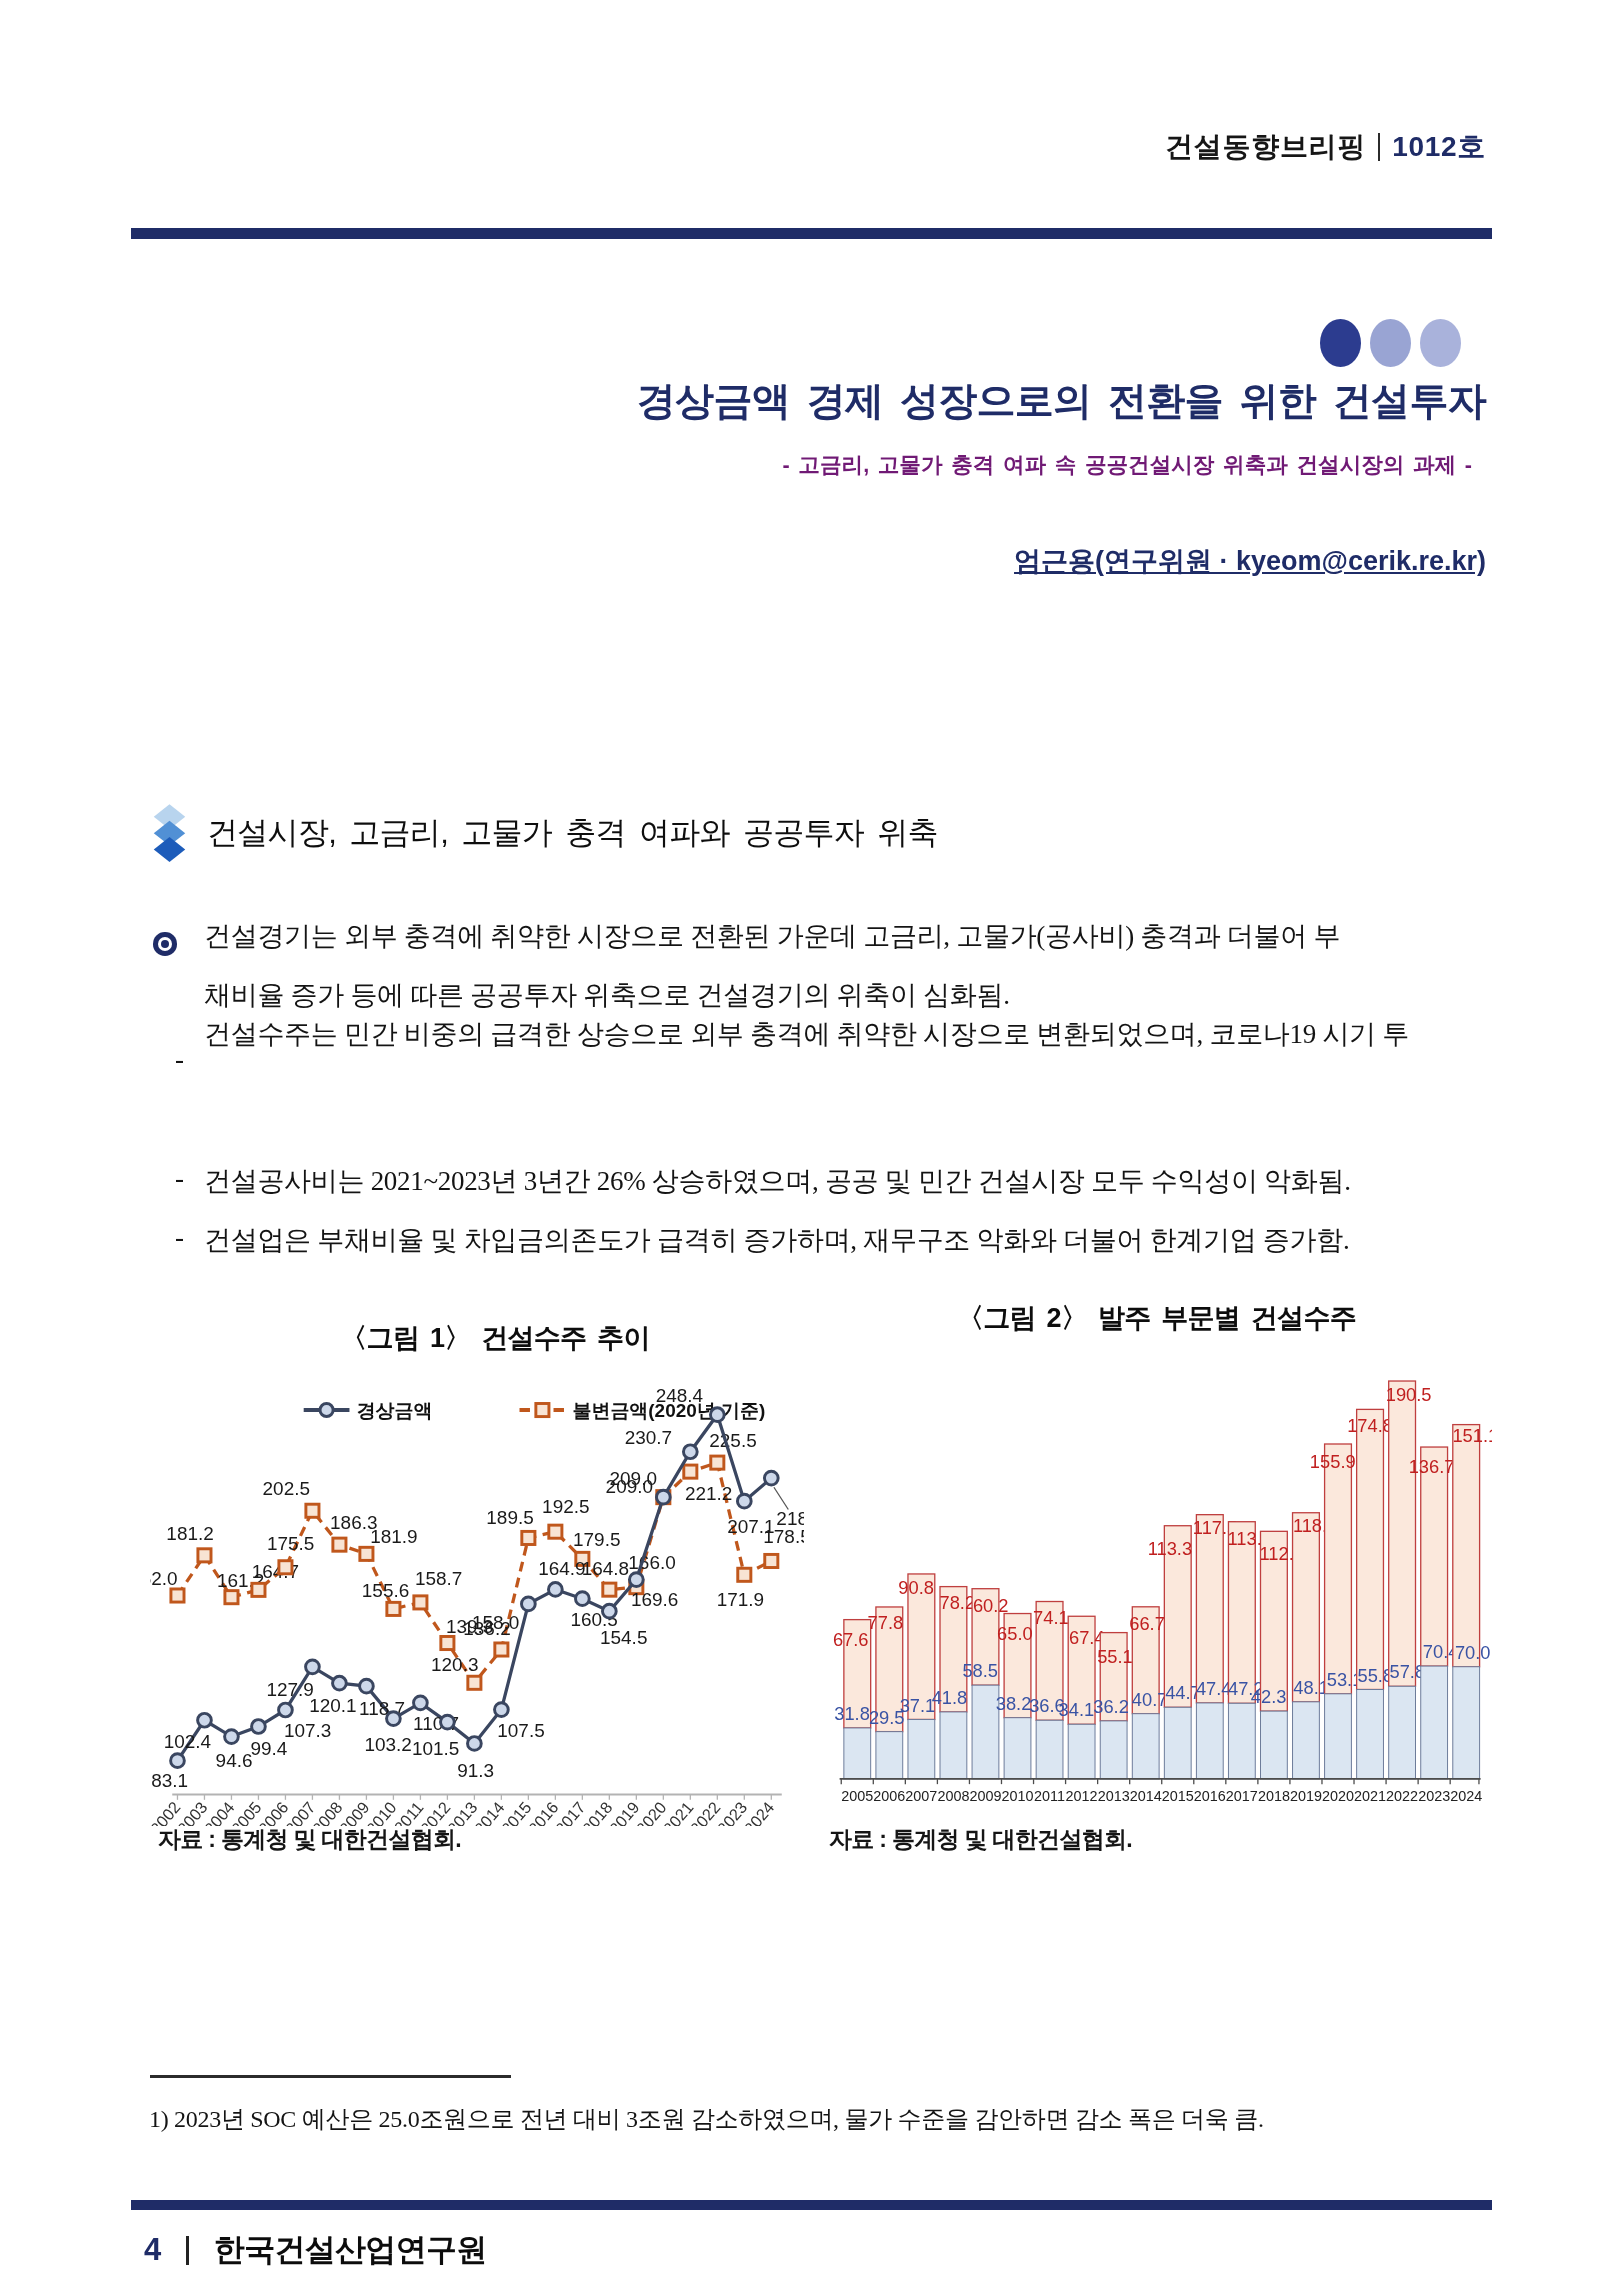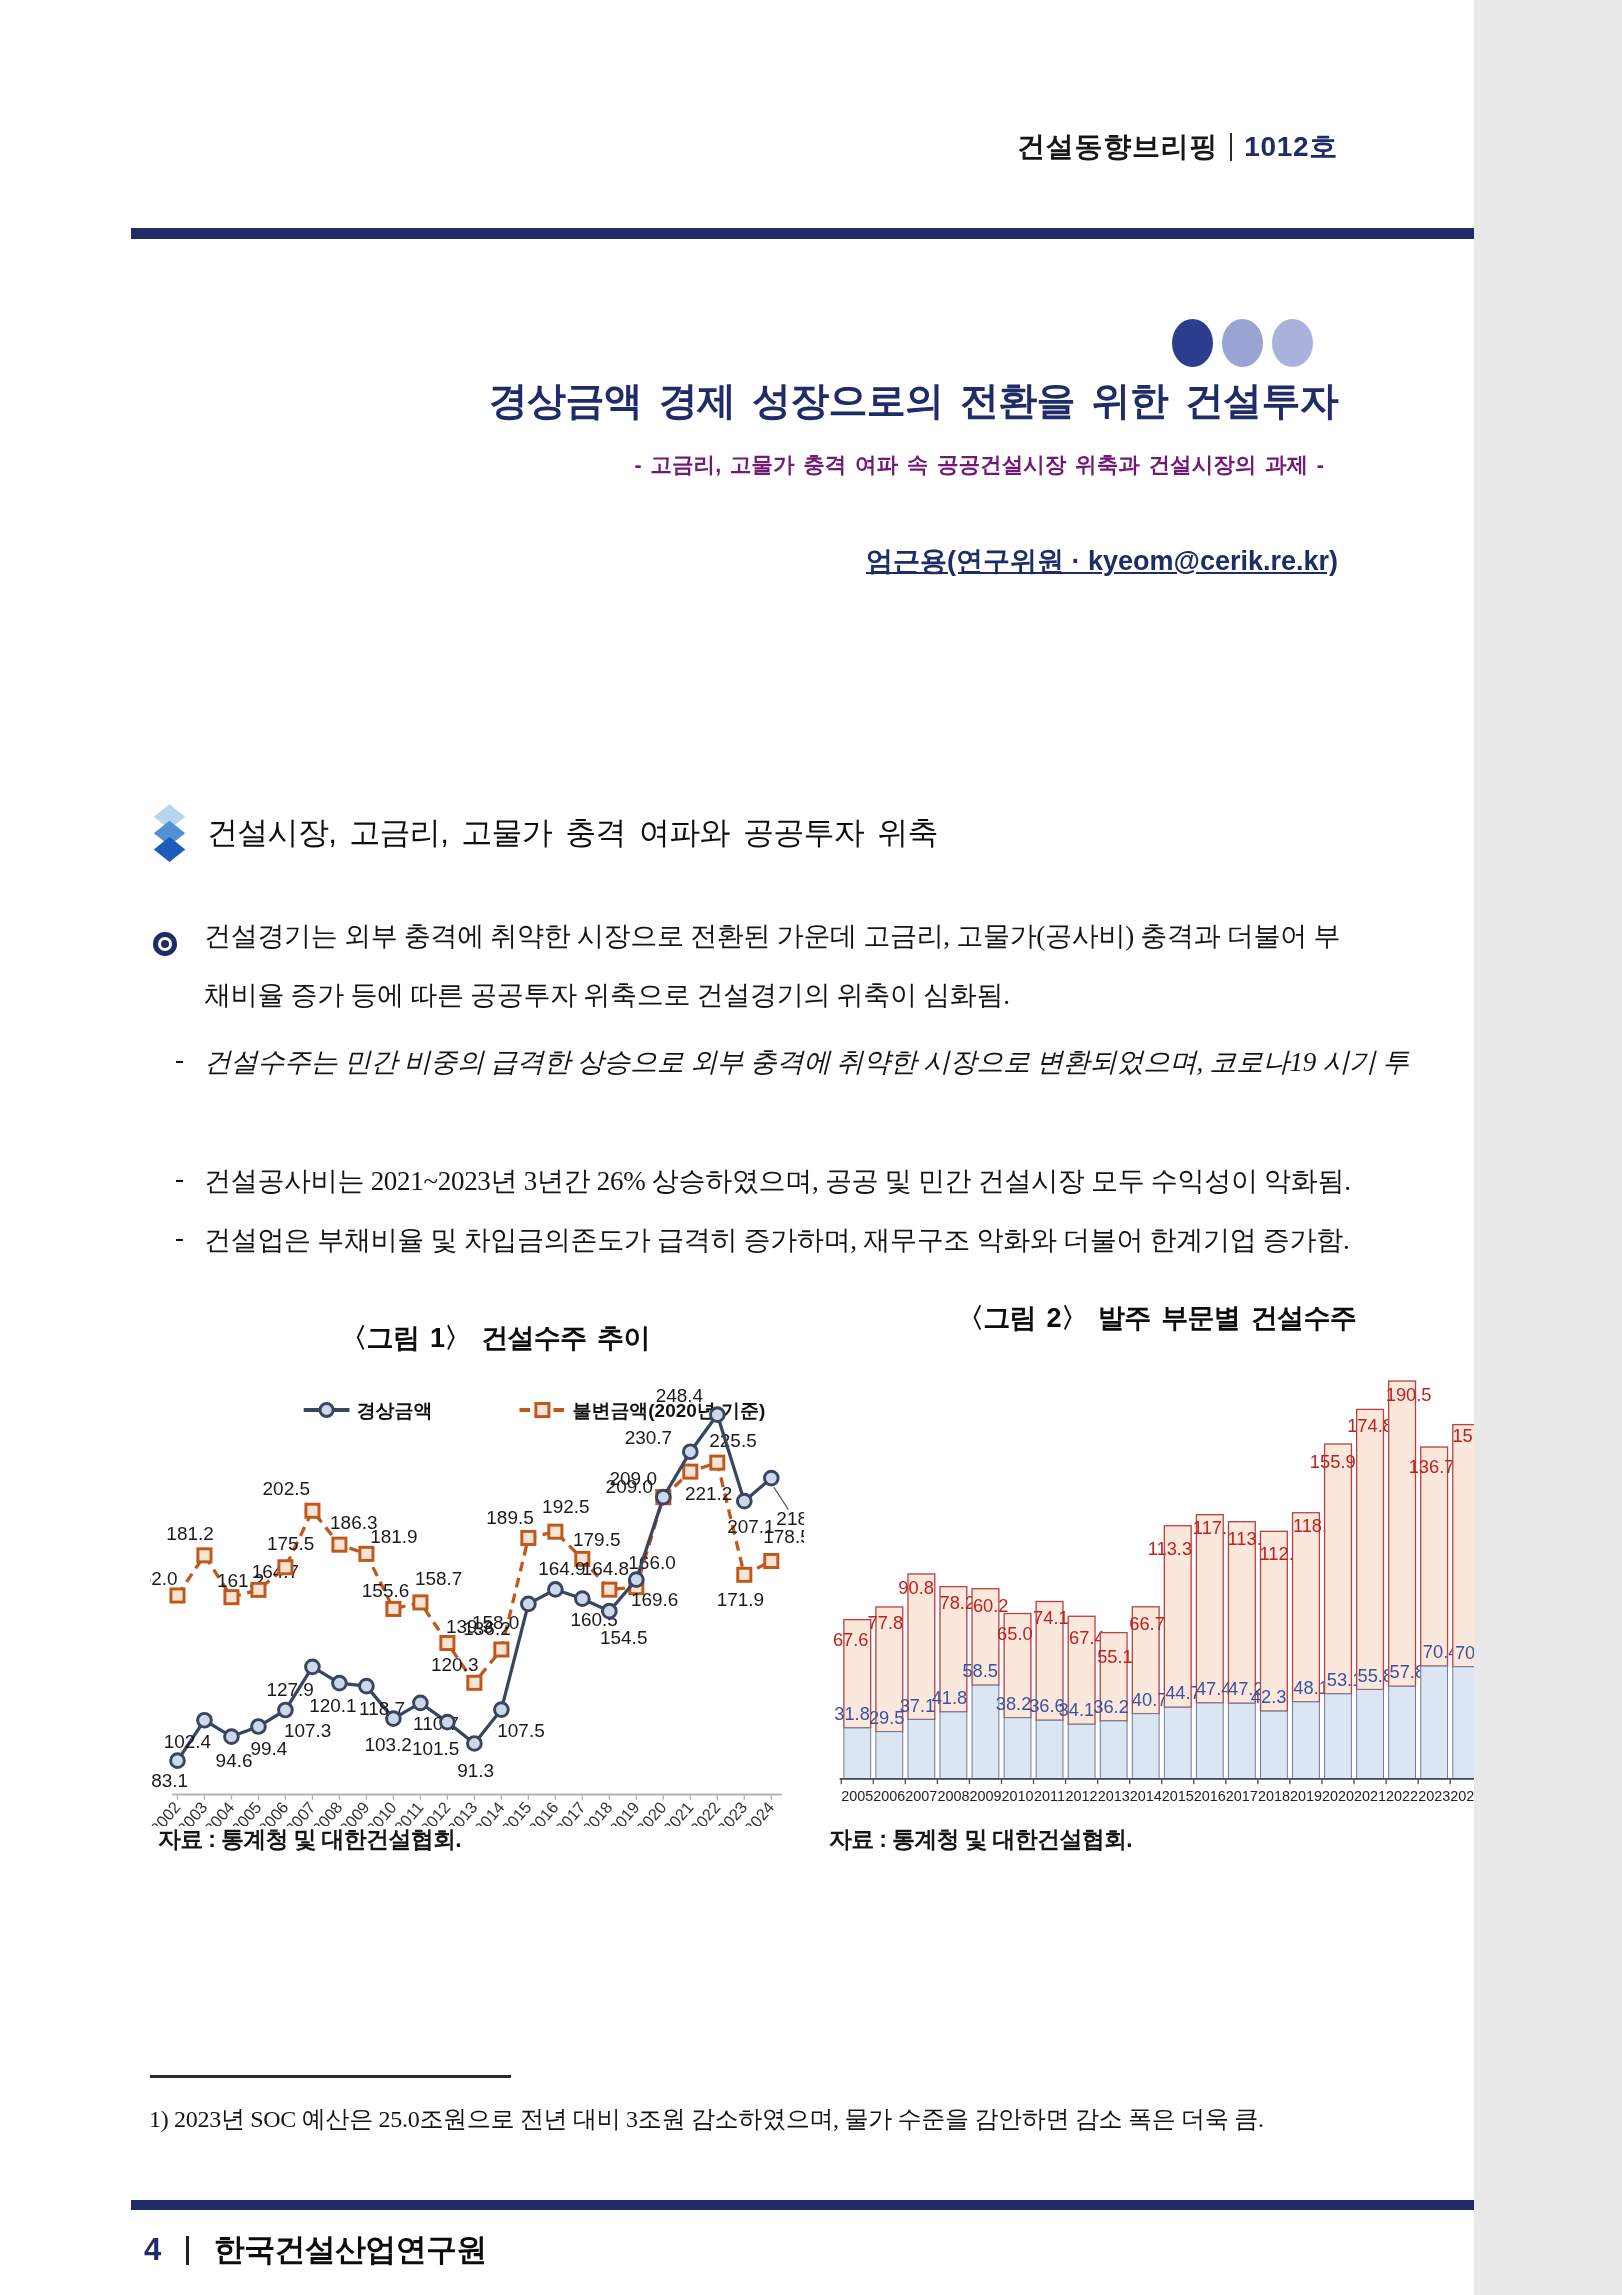--- a/index.html
+++ b/index.html
@@ -1,16 +1,16 @@
 <!DOCTYPE html>
 <html style="font-size:10.5px"><head>
 <meta charset="utf-8">
 <style>
   html,body{margin:0;padding:0;background:#e8e8e8;}
-  .page{position:relative;width:1474px;height:2295px;background:#ffffff;overflow:hidden;
+  .page{position:relative;width:1622px;height:2295px;background:#ffffff;overflow:hidden;
         font-family:"Liberation Sans",sans-serif;color:#111;}
   .abs{position:absolute;}
   
   .hdr{top:128px;right:136px;font-size:28px;font-weight:700;letter-spacing:0.7px;display:flex;align-items:center;gap:11.8px;}
   .hdr .brand{color:#161616;}
   .hdr .sep{width:2.6px;height:27.5px;background:#2b2b2b;}
   .hdr .issue{color:#1F2C67;}
   .rule-top{top:228px;left:131px;width:1361px;height:11px;background:#1F2C67;}
   
   .dots{top:319px;right:161px;display:flex;gap:9.2px;}
@@ -75,21 +75,21 @@
 
   <div class="bullet-marker">
       <span class="w">
         <span class="c"></span>
       </span>
     </div>
   <div class="bline" style="left:204px;top:918px;">건설경기는 외부 충격에 취약한 시장으로 전환된 가운데 고금리, 고물가(공사비) 충격과 더불어 부</div>
   <div class="bline" style="left:204px;top:977px;">채비율 증가 등에 따른 공공투자 위축으로 건설경기의 위축이 심화됨.</div>
 
   <div class="dash-mark" style="top:1044px;">-</div>
-  <div class="bline" style="left:204px;top:1044px;font-style:italic;">건설수주는 민간 비중의 급격한 상승으로 외부 충격에 취약한 시장으로 변환되었으며, 코로나19 시기 투</div>
+  <div class="bline" style="left:204px;top:1016px;">건설수주는 민간 비중의 급격한 상승으로 외부 충격에 취약한 시장으로 변환되었으며, 코로나19 시기 투</div>
 
   <div class="dash-mark" style="top:1163px;">-</div>
   <div class="bline" style="left:204px;top:1163px;">건설공사비는 2021~2023년 3년간 26% 상승하였으며, 공공 및 민간 건설시장 모두 수익성이 악화됨.</div>
 
   <div class="dash-mark" style="top:1222px;">-</div>
   <div class="bline" style="left:204px;top:1222px;">건설업은 부채비율 및 차입금의존도가 급격히 증가하며, 재무구조 악화와 더불어 한계기업 증가함.</div>
 
   <div class="figtitle" style="left:168px;top:1300px;width:654px;margin-top:20px;">〈그림 1〉 건설수주 추이</div>
   <svg id="chart1" class="abs" style="left:150px;top:1342px;" width="654" height="484" viewBox="0 0 1000 740">
       <line x1="34" y1="692" x2="966" y2="692" stroke="#B3B3B3" stroke-width="3"></line>

